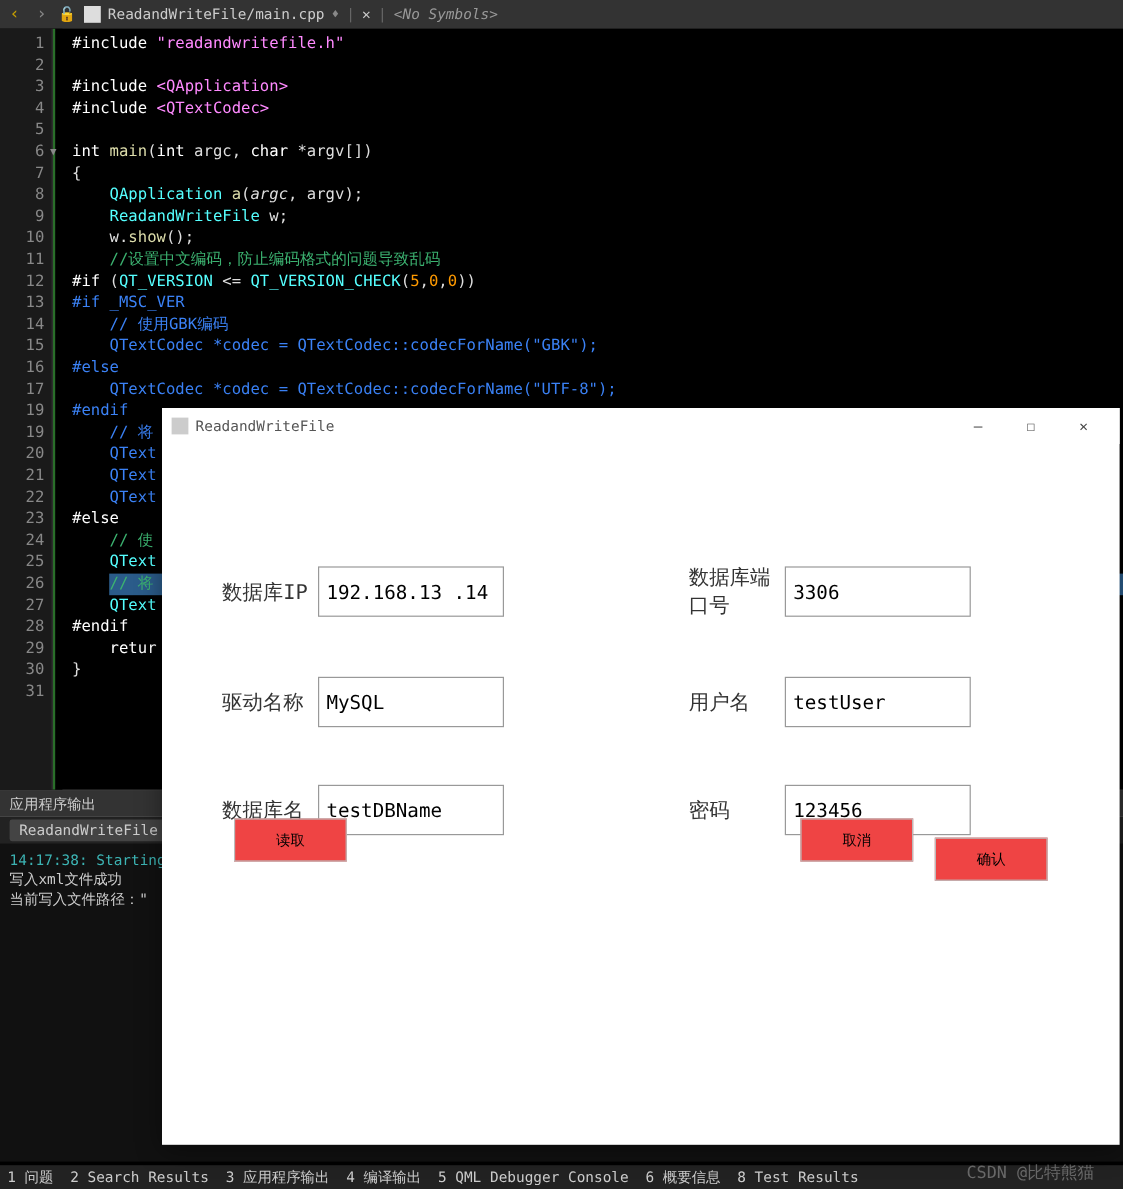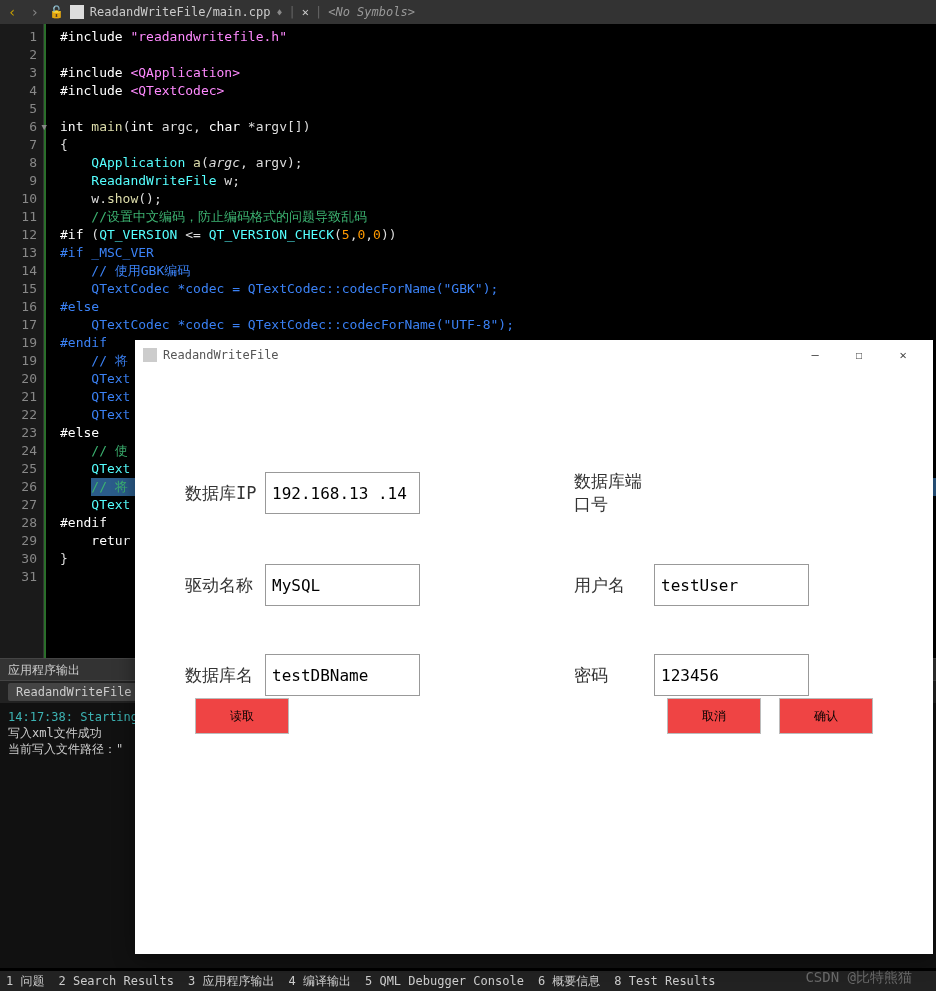--- a/index.html
+++ b/index.html
@@ -188,21 +188,21 @@
 .dialog-buttons .spacer { flex: 1; }
 .dialog-buttons button {
   width: 94px;
   height: 36px;
   background: #ef4444;
   border: 1px solid #bbb;
   font-size: 12px;
   cursor: pointer;
   font-family: inherit;
 }
-.dialog-buttons button + button { margin-left: 18px; }
+.dialog-buttons button + button { margin-left: 18px; margin-top: 16px; }
 </style>
 </head>
 <body>
 
 <div class="toolbar">
   <span class="arrow left">‹</span>
   <span class="arrow">›</span>
   <span class="lock">🔓</span>
   <span class="fileicon"></span>
   <span class="filepath">ReadandWriteFile/main.cpp</span>
@@ -284,20 +284,21 @@
     <span class="winbtn">☐</span>
     <span class="winbtn">✕</span>
   </div>
   <div class="dialog-body">
     <div class="form-row">
       <label>数据库IP</label>
       <input value="192.168.13 .14" style="">
     </div>
     <div class="form-row">
       <label>数据库端口号</label>
+      <input value="3306" style="">
     </div>
     <div class="form-row">
       <label>驱动名称</label>
       <input value="MySQL" style="">
     </div>
     <div class="form-row">
       <label>用户名</label>
       <input value="testUser" style="">
     </div>
     <div class="form-row">

